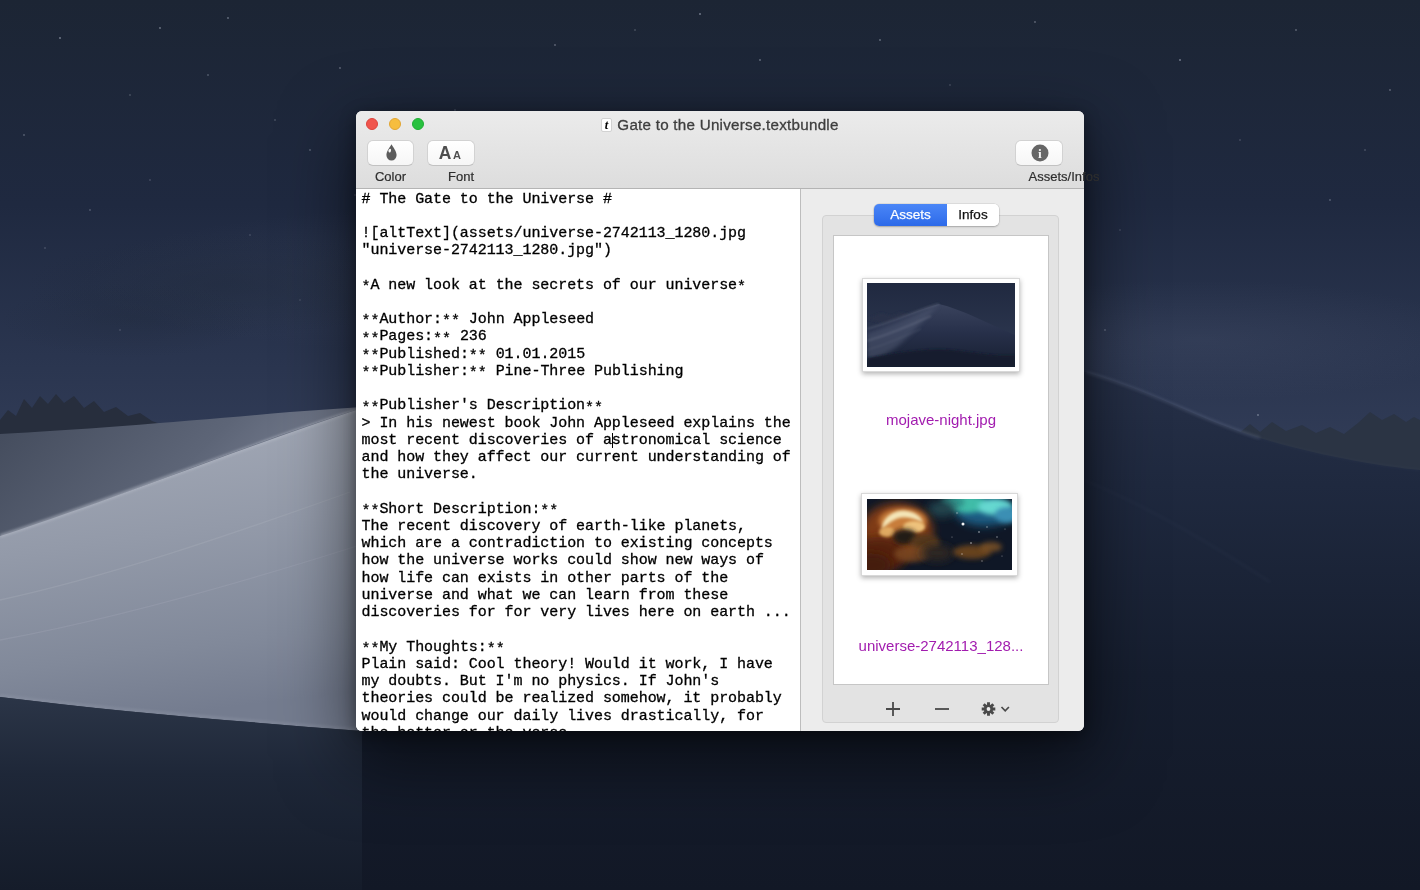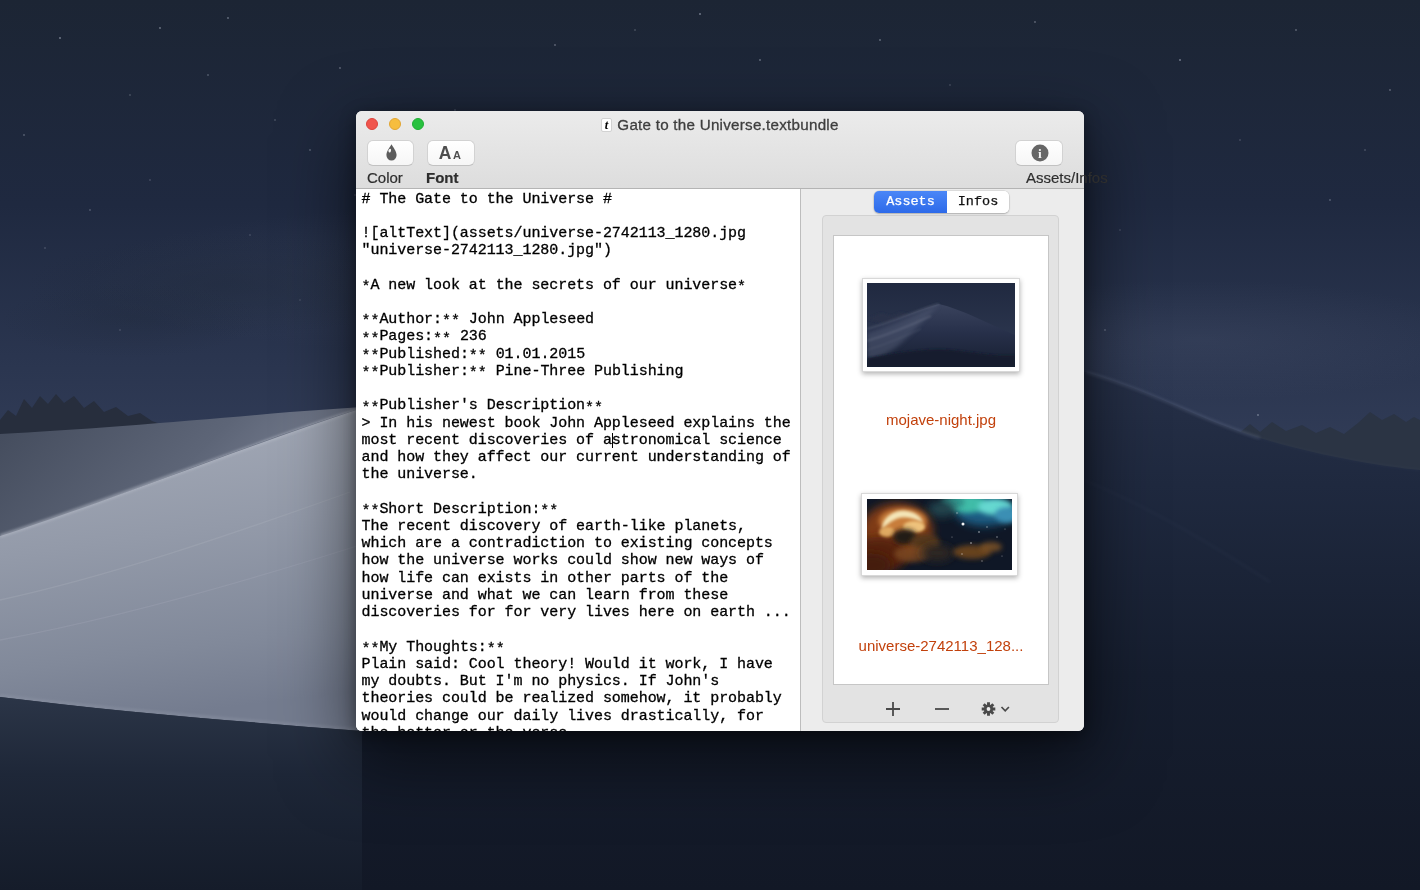--- a/index.html
+++ b/index.html
@@ -10,37 +10,37 @@
 #header{position:absolute;left:0;top:0;width:728px;height:77px;border-radius:6px 6px 0 0;
   background:linear-gradient(#ebebeb,#dddddd);border-bottom:1px solid #b4b4b4;box-sizing:content-box;}
 .tl{position:absolute;top:7px;width:12px;height:12px;border-radius:50%;box-sizing:border-box;}
 #tl-r{left:10px;background:#f0554d;border:1px solid #dd443d;}
 #tl-y{left:32.5px;background:#f6bd3e;border:1px solid #e2a532;}
 #tl-g{left:56px;background:#28c13f;border:1px solid #1fae34;}
 #title{position:absolute;left:0;top:5px;width:728px;text-align:center;
   font-size:15.2px;letter-spacing:0.25px;color:#3e3e3e;-webkit-text-stroke:0.3px #3e3e3e;}
 .tbtn{position:absolute;top:29px;height:26px;border-radius:6px;
   background:linear-gradient(#ffffff,#f6f6f6);border:1px solid #d2d2d2;border-bottom-color:#c2c2c2;box-sizing:border-box;}
-.tlabel{position:absolute;top:58px;font-size:15px;color:#2e2e2e;-webkit-text-stroke:0.2px #2e2e2e;}
+.tlabel{position:absolute;top:58px;font-size:13px;color:#2e2e2e;text-align:center;-webkit-text-stroke:0.2px #2e2e2e;}
 #content{position:absolute;left:0;top:78px;width:728px;height:542px;border-radius:0 0 6px 6px;overflow:hidden;background:#ececec;}
 #editor{position:absolute;left:0;top:0;width:445px;height:542px;background:#fff;border-right:1px solid #bdbdbd;box-sizing:border-box;}
 #edtext{position:absolute;left:5.5px;top:1.5px;font-family:"Liberation Mono",monospace;
   font-size:15px;line-height:17.23px;color:#000;white-space:pre;margin:0;letter-spacing:-0.06px;-webkit-text-stroke:0.3px #000;}
 #caret{position:absolute;background:#000;width:1px;height:15px;}
 #panel{position:absolute;left:445px;top:0;width:283px;height:542px;}
 #groupbox{position:absolute;left:21px;top:26px;width:237px;height:508px;background:#e3e3e3;
   border:1px solid #d2d2d2;border-radius:4px;box-sizing:border-box;}
 #list{position:absolute;left:32px;top:46px;width:216px;height:450px;background:#fff;border:1px solid #c6c6c6;box-sizing:border-box;}
-#seg{position:absolute;left:73px;top:2px;height:22px;display:flex;border-radius:5px;
-  box-shadow:0 0 0 0.5px rgba(0,0,0,.12),0 1px 2px rgba(0,0,0,.22);overflow:hidden;font-size:13.5px;font-family:Liberation Mono, monospace;}
+#seg{position:absolute;left:73px;top:15px;height:22px;display:flex;border-radius:5px;
+  box-shadow:0 0 0 0.5px rgba(0,0,0,.12),0 1px 2px rgba(0,0,0,.22);overflow:hidden;font-size:13.5px;}
 #seg .s1{width:73px;-webkit-text-stroke:0.25px #fff;background:linear-gradient(#4a86f7,#2d6ae9);color:#fff;text-align:center;line-height:22px;}
-#seg .s2{width:62px;background:#fff;color:#111;text-align:center;line-height:22px;-webkit-text-stroke:0.25px #111;}
+#seg .s2{width:52px;background:#fff;color:#111;text-align:center;line-height:22px;-webkit-text-stroke:0.25px #111;}
 .thumbframe{position:absolute;background:#fff;border:1px solid #d8d8d8;
   box-shadow:0 2px 5px rgba(0,0,0,.3);box-sizing:border-box;}
-.thumblabel{position:absolute;left:32px;width:216px;text-align:center;font-size:15px;color:#c2410c;}
+.thumblabel{position:absolute;left:32px;width:216px;text-align:center;font-size:15px;color:#a21caf;}
 #edtext .a{position:relative;top:2.2px;}
 .pmrow{position:absolute;left:0;top:512px;width:283px;height:22px;color:#4c4c4c;}
 </style>
 </head>
 <body>
 <svg id="wall" width="1420" height="890" viewBox="0 0 1420 890">
   <defs>
     <linearGradient id="sky" x1="0" y1="0" x2="0" y2="1">
       <stop offset="0" stop-color="#1c2534"></stop>
       <stop offset="0.23" stop-color="#1f2940"></stop>
@@ -160,21 +160,21 @@
           <text x="29" y="18" font-family="Liberation Sans,sans-serif" font-size="11" font-weight="bold" fill="#4e4e4e" text-anchor="middle">A</text>
         </svg>
       </div>
     <div class="tbtn" id="btn-info" style="left:659px;width:48px;">
         <svg width="48" height="24" viewBox="0 0 48 24" style="display:block">
           <circle cx="24" cy="12" r="8.5" fill="#666666"></circle>
           <text x="24" y="16.8" font-family="Liberation Serif,serif" font-size="13.5" font-weight="bold" fill="#f2f2f2" text-anchor="middle">i</text>
         </svg>
       </div>
     <div class="tlabel" style="left:11px;width:47px;">Color</div>
-    <div class="tlabel" style="left:70px;width:48px;font-weight:bold;">Font</div>
+    <div class="tlabel" style="left:81px;width:48px;">Font</div>
     <div class="tlabel" style="left:645px;width:76px;margin-left:25px;">Assets/Infos</div>
   </div>
   <div id="content">
     <div id="editor">
         <pre id="edtext"># The Gate to the Universe #
 
 ![altText](assets/universe-2742113_1280.jpg
 "universe-2742113_1280.jpg")
 
 <span class="a">*</span>A new look at the secrets of our universe<span class="a">*</span>

